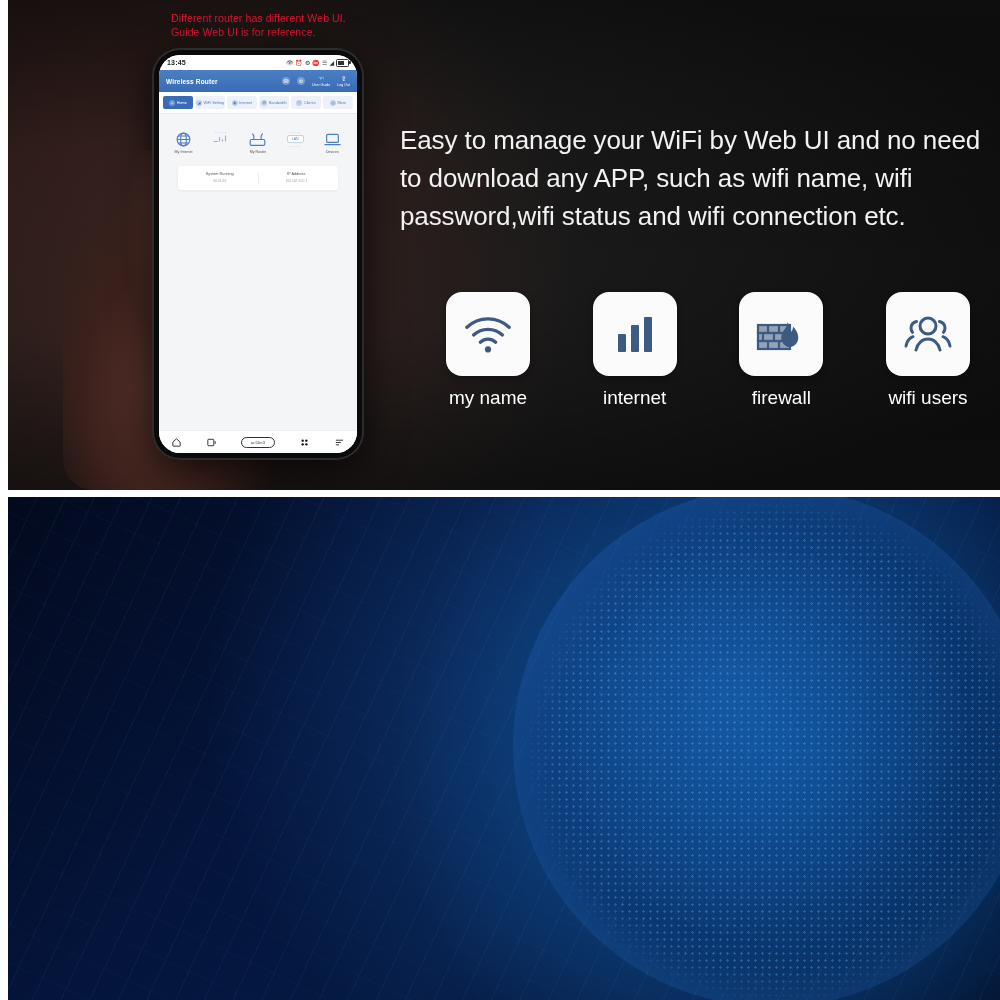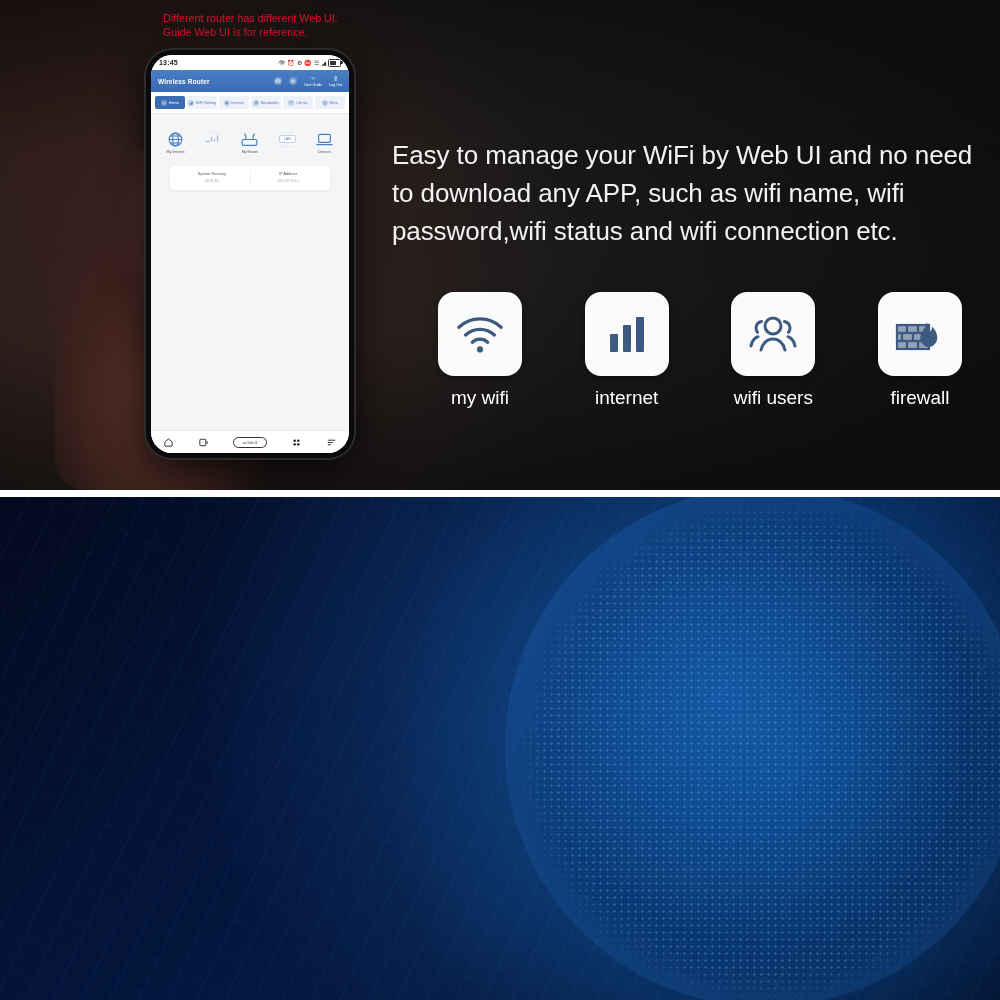--- a/index.html
+++ b/index.html
@@ -2,21 +2,21 @@
 <html><head>
 <meta charset="utf-8">
 <style>
   html,body{margin:0;padding:0;}
   body{
     width:1000px;height:1000px;overflow:hidden;
     background:#fff;
     font-family:"Liberation Sans", sans-serif;
     -webkit-font-smoothing:antialiased;
   }
-  .page{position:relative;width:840px;height:1000px;}
+  .page{position:relative;width:840px;height:1000px;margin-left:8px;}
 
   
   .top-section{
     position:absolute;left:0;top:0;width:1000px;height:490px;
     background:
       radial-gradient(circle at 18% 55%, #3a2420 0%, rgba(40,24,20,0) 46%),
       radial-gradient(circle at 6% 30%, #261614 0%, rgba(30,18,16,0) 40%),
       linear-gradient(180deg,#1e1e1e 0%,#191919 40%,#1c1c1c 100%);
     overflow:hidden;
   }
@@ -137,21 +137,21 @@
     border:1px solid #333;border-radius:8px;font-size:4px;color:#333;
     padding:2px 9px;letter-spacing:.2px;
   }
 
   
   .headline{
     position:absolute;left:392px;top:68px;width:600px;
     color:#fff;font-size:45px;line-height:52px;font-weight:700;letter-spacing:-.3px;
   }
   .subcopy{
-    position:absolute;left:392px;top:136px;width:600px;
+    position:absolute;left:392px;top:121px;width:600px;
     color:#f2f2f2;font-size:26px;line-height:38px;font-weight:400;letter-spacing:-.1px;
   }
 
   .features{
     position:absolute;left:420px;top:292px;width:560px;
     display:flex;justify-content:space-between;
   }
   .feature{width:120px;display:flex;flex-direction:column;align-items:center;}
   .feature-tile{
     width:84px;height:84px;background:#fbfbfb;border-radius:16px;
@@ -383,46 +383,32 @@
 
       <div class="feature">
         <div class="feature-tile">
           <svg class="ficon" width="50" height="44" viewBox="0 0 52 44" fill="none" stroke="#3d5a80" stroke-width="3.4" stroke-linecap="round">
             <path d="M4 15a32 32 0 0 1 44 0"></path>
             <path d="M11 23a22 22 0 0 1 30 0"></path>
             <path d="M18 30.5a12 12 0 0 1 16 0"></path>
             <circle cx="26" cy="38" r="3.2" fill="#3d5a80" stroke="none"></circle>
           </svg>
         </div>
-        <div class="feature-label">my wifi</div>
+        <div class="feature-label">my name</div>
       </div>
 
       <div class="feature">
         <div class="feature-tile">
           <svg class="ficon" width="44" height="44" viewBox="0 0 44 44" fill="#3d5a80">
             <rect x="5" y="22" width="8" height="18" rx="1"></rect>
             <rect x="18" y="13" width="8" height="27" rx="1"></rect>
             <rect x="31" y="5" width="8" height="35" rx="1"></rect>
           </svg>
         </div>
         <div class="feature-label">internet</div>
-      </div>
-
-      <div class="feature">
-        <div class="feature-tile">
-          <svg class="ficon" width="54" height="44" viewBox="0 0 54 44" fill="none" stroke="#3d5a80" stroke-width="3" stroke-linecap="round">
-            <circle cx="27" cy="14" r="8"></circle>
-            <path d="M15 38c1.5-7 6.5-11 12-11s10.5 4 12 11"></path>
-            <path d="M15.5 9.5A7 7 0 0 0 10 16a7 7 0 0 0 1.5 4.3"></path>
-            <path d="M5 34c1-5 3.5-8 7-9.3"></path>
-            <path d="M38.5 9.5A7 7 0 0 1 44 16a7 7 0 0 1-1.5 4.3"></path>
-            <path d="M49 34c-1-5-3.5-8-7-9.3"></path>
-          </svg>
-        </div>
-        <div class="feature-label">wifi users</div>
       </div>
 
       <div class="feature">
         <div class="feature-tile">
           <svg class="ficon" width="52" height="46" viewBox="0 0 52 46">
             <g fill="none" stroke="#3d5a80" stroke-width="2.2">
               <rect x="3" y="14" width="32" height="8"></rect>
               <rect x="3" y="22" width="32" height="8"></rect>
               <rect x="3" y="30" width="32" height="8"></rect>
               <path d="M13 14v8M24 14v8M8 22v8M19 22v8M30 22v8M13 30v8M24 30v8"></path>
@@ -438,20 +424,34 @@
               <rect x="4" y="31" width="8" height="6"></rect>
                 <rect x="14" y="31" width="9" height="6"></rect>
               <rect x="25" y="31" width="9" height="6"></rect>
             </g>
             <path d="M33 36c-5-2-7.5-6.5-6.5-11.5 1-5 5.5-7.5 6-13 3 3.5 4 6.5 3.5 9.5 1.5-1.5 2-3.5 2-5.5 4 4 6 9 5 13.5-1 4.5-5 7.5-10 7z" fill="#3d5a80"></path>
           </svg>
         </div>
         <div class="feature-label">firewall</div>
       </div>
 
+      <div class="feature">
+        <div class="feature-tile">
+          <svg class="ficon" width="54" height="44" viewBox="0 0 54 44" fill="none" stroke="#3d5a80" stroke-width="3" stroke-linecap="round">
+            <circle cx="27" cy="14" r="8"></circle>
+            <path d="M15 38c1.5-7 6.5-11 12-11s10.5 4 12 11"></path>
+            <path d="M15.5 9.5A7 7 0 0 0 10 16a7 7 0 0 0 1.5 4.3"></path>
+            <path d="M5 34c1-5 3.5-8 7-9.3"></path>
+            <path d="M38.5 9.5A7 7 0 0 1 44 16a7 7 0 0 1-1.5 4.3"></path>
+            <path d="M49 34c-1-5-3.5-8-7-9.3"></path>
+          </svg>
+        </div>
+        <div class="feature-label">wifi users</div>
+      </div>
+
     </div>
   </div>
 
   <div class="divider"></div>
 
   <div class="bottom-section">
     <div class="grid-lines"></div>
     <div class="globe"></div>
     <div class="globe-dots"></div>
     <div class="ring-b"></div>

